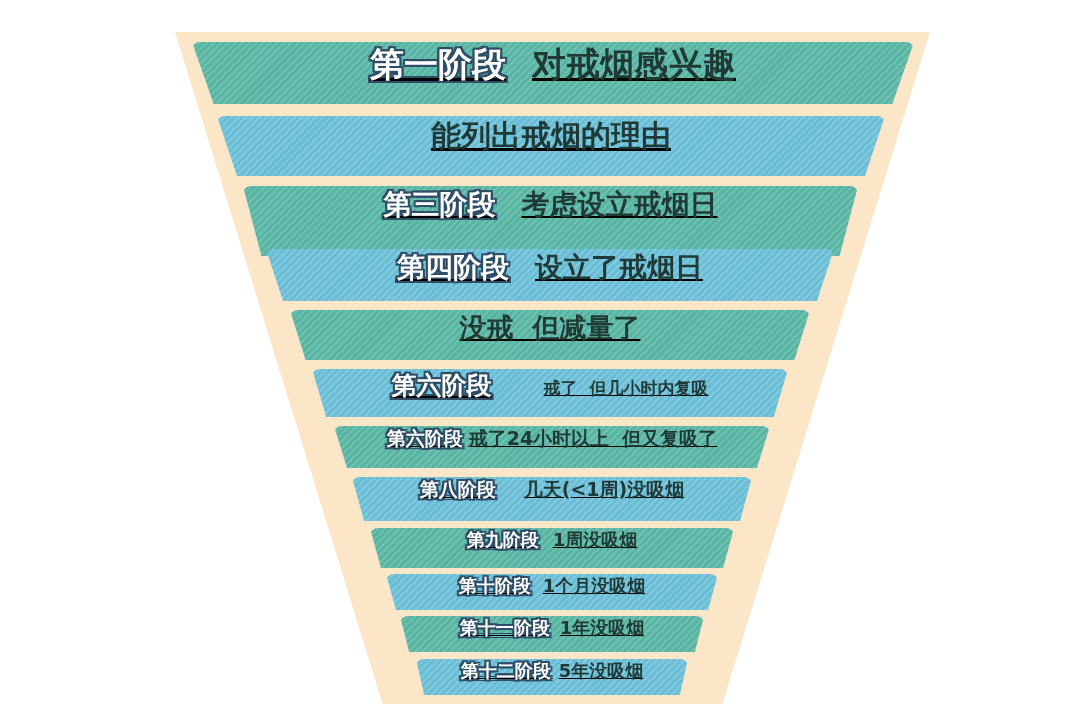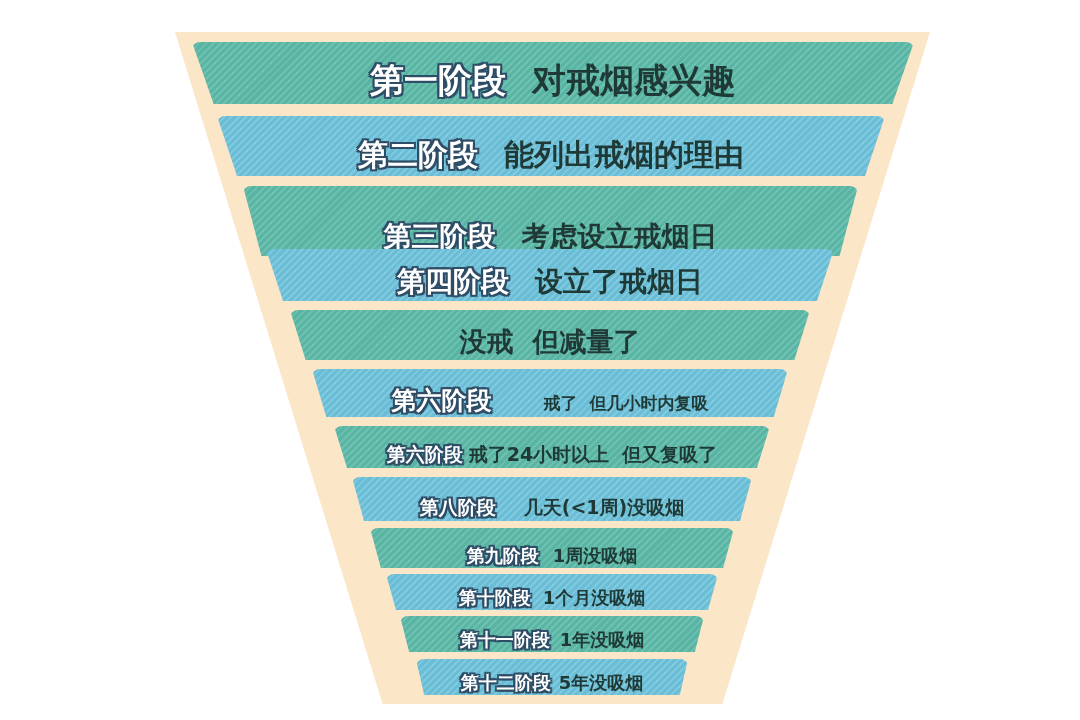--- a/index.html
+++ b/index.html
@@ -4,23 +4,24 @@
 <style>
   html, body { margin: 0; padding: 0; background: #ffffff; }
   body { width: 1080px; height: 720px; position: relative; overflow: hidden;
          font-family: "DejaVu Sans", sans-serif; }
   .funnel-bg {
     position: absolute; left: 175px; top: 32px; width: 755px; height: 672px;
     background: #fbe6c8;
     clip-path: polygon(0 0, 100% 0, 72.5% 100%, 27.5% 100%);
   }
   .stage {
-    position: absolute; display: flex; align-items: flex-end; justify-content: center;
+    position: absolute; display: flex; align-items: flex-start; justify-content: center;
     border-radius: 8px;
     box-shadow: 0 2px 0 rgba(160,120,90,0.45);
+    text-decoration: underline;
   }
   .stage.teal {
     background-color: #5dbaa8;
     background-image: repeating-linear-gradient(135deg, rgba(255,255,255,0.10) 0 2px, rgba(0,0,0,0.03) 2px 5px);
   }
   .stage.blue {
     background-color: #6ec3dc;
     background-image: repeating-linear-gradient(135deg, rgba(255,255,255,0.12) 0 2px, rgba(0,0,0,0.03) 2px 5px);
   }
   .stage-inner { display: flex; align-items: baseline; white-space: nowrap; }
@@ -39,21 +40,20 @@
 
 <div class="stage teal" style="left:192px;top:42px;width:722px;height:62px;clip-path:polygon(0 0,100% 0,97% 100%,3% 100%);">
   <div class="stage-inner">
     <span class="label" style="font-size:34px;">第一阶段</span>
     <span class="desc" style="font-size:34px;">对戒烟感兴趣</span>
   </div>
 </div>
 
 <div class="stage blue" style="left:217px;top:116px;width:668px;height:60px;clip-path:polygon(0 0,100% 0,97% 100%,3% 100%);">
   <div class="stage-inner">
-    <span class="label" style="font-size:30px;">第二阶段</span>
     <span class="desc" style="font-size:30px;">能列出戒烟的理由</span>
   </div>
 </div>
 
 <div class="stage teal" style="left:243px;top:186px;width:615px;height:70px;clip-path:polygon(0 0,100% 0,97% 100%,3% 100%);">
   <div class="stage-inner">
     <span class="label" style="font-size:28px;">第三阶段</span>
     <span class="desc" style="font-size:28px;">考虑设立戒烟日</span>
   </div>
 </div>

